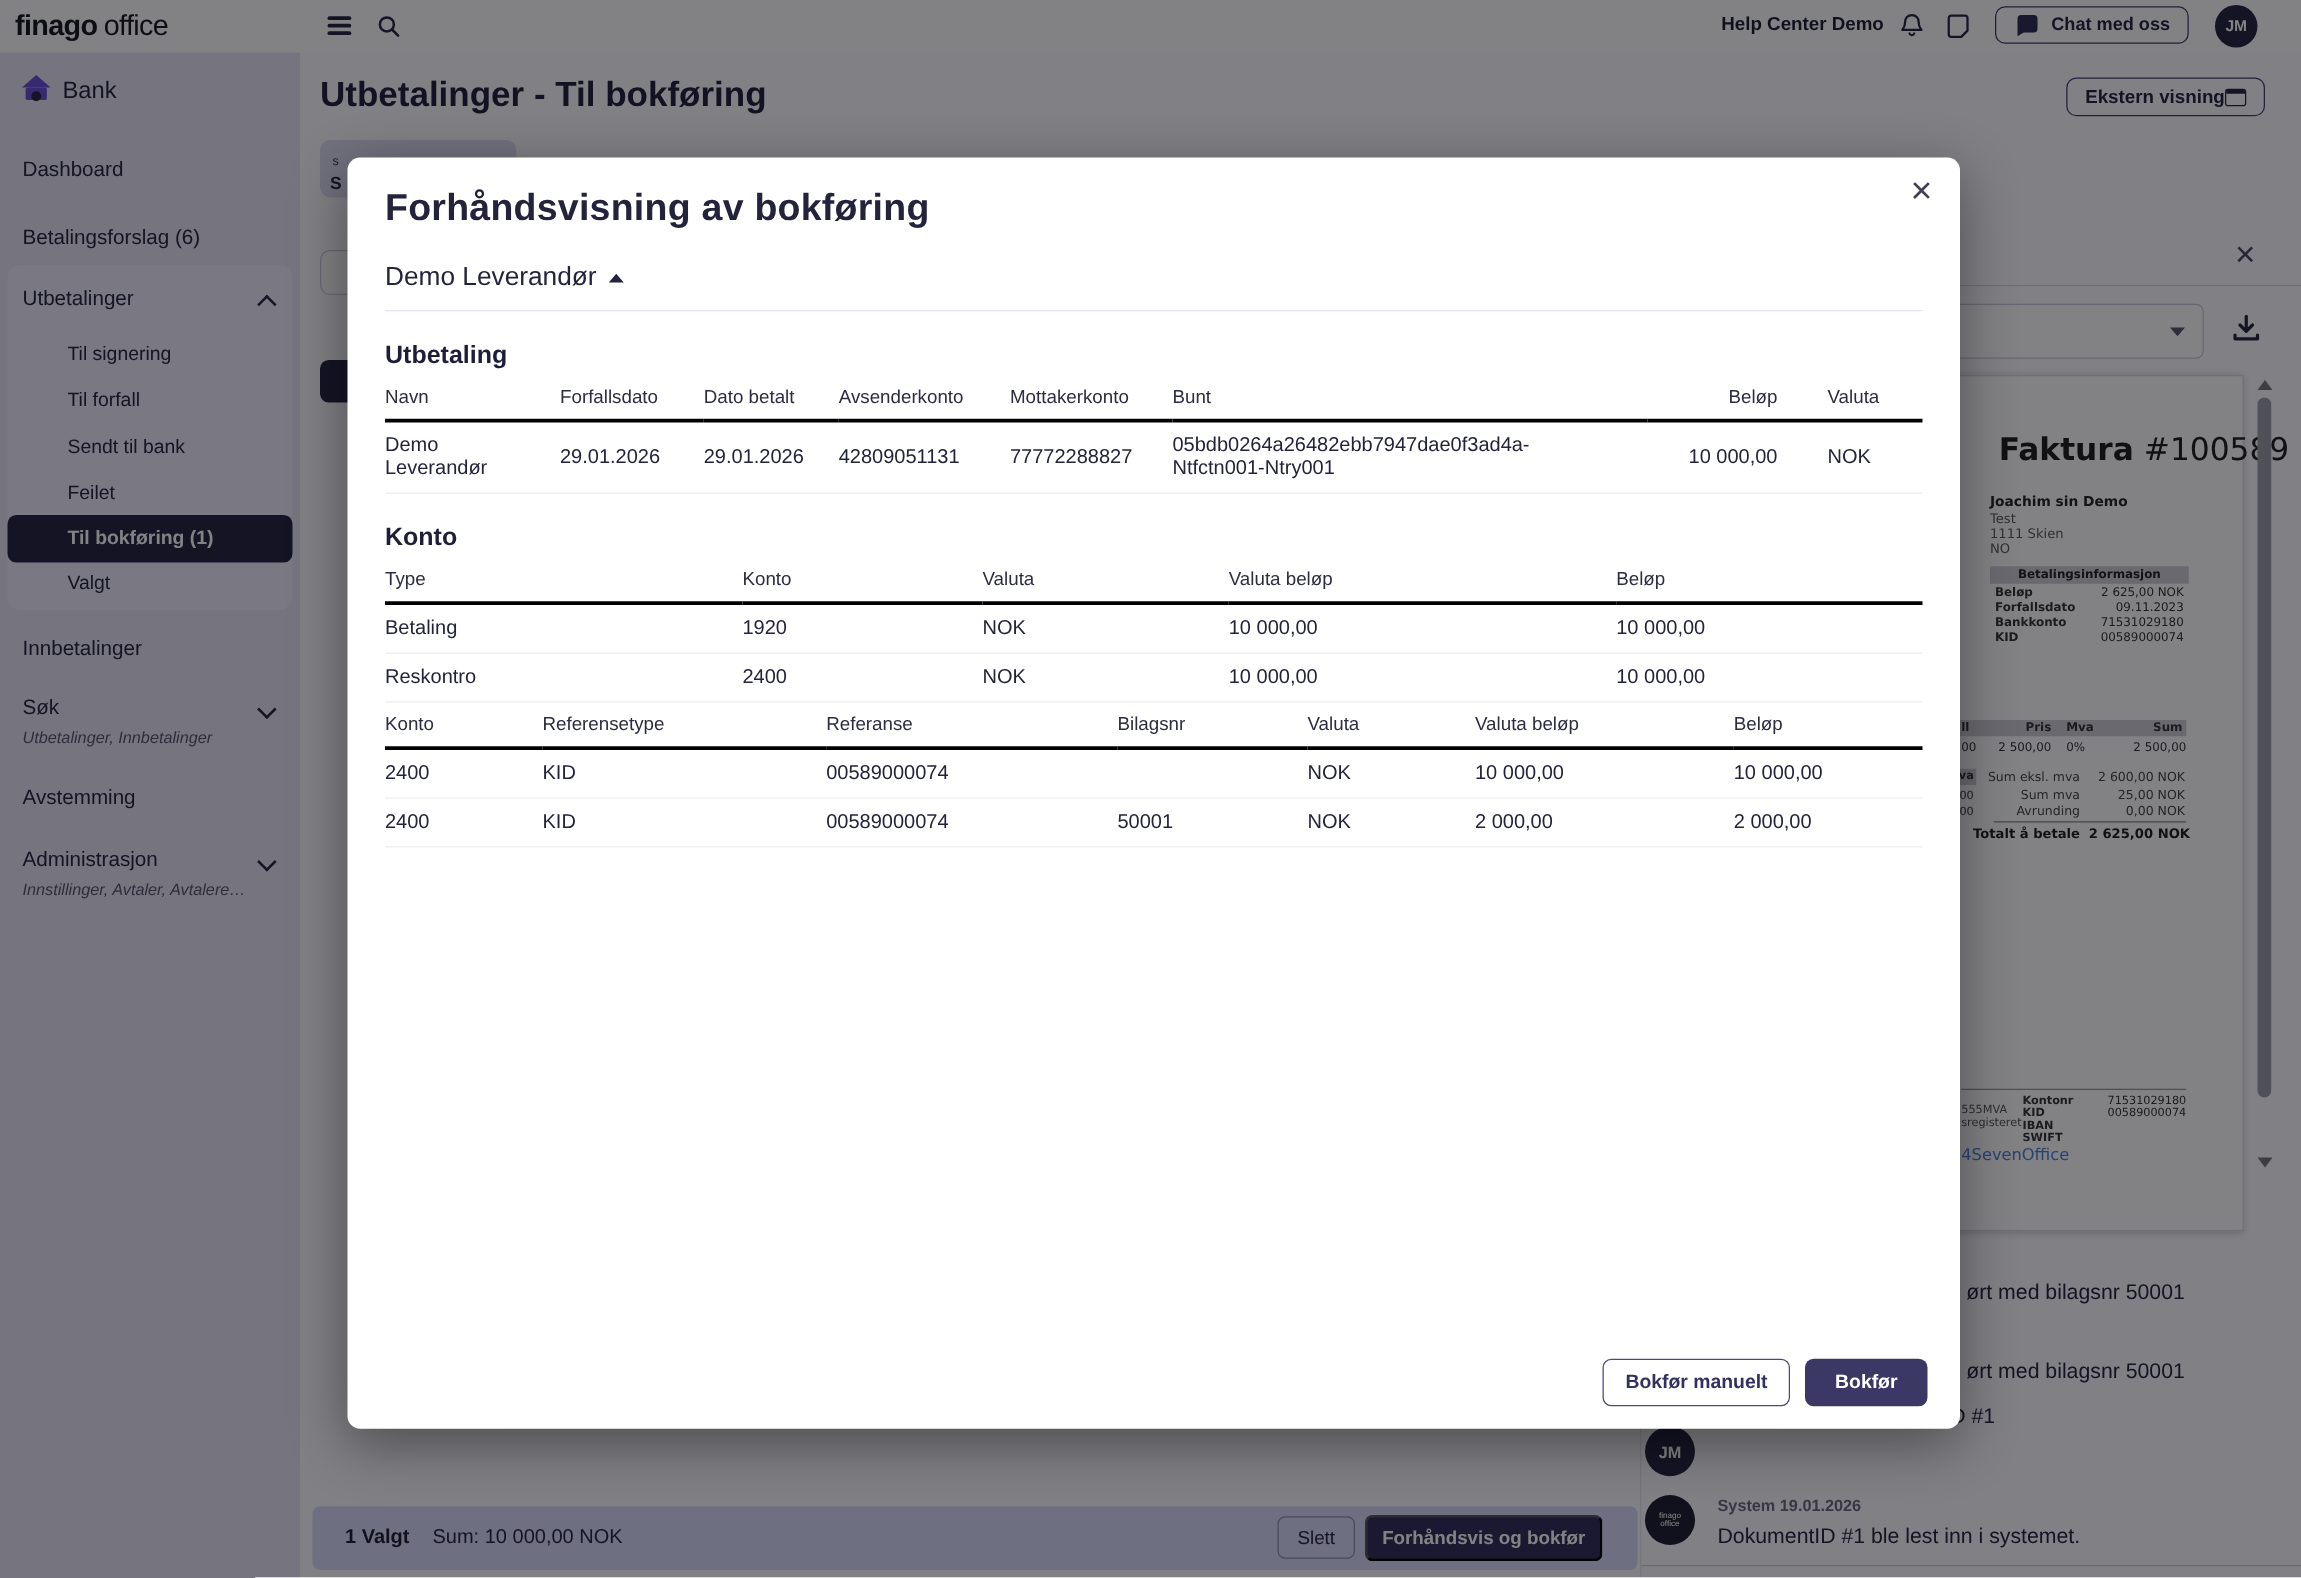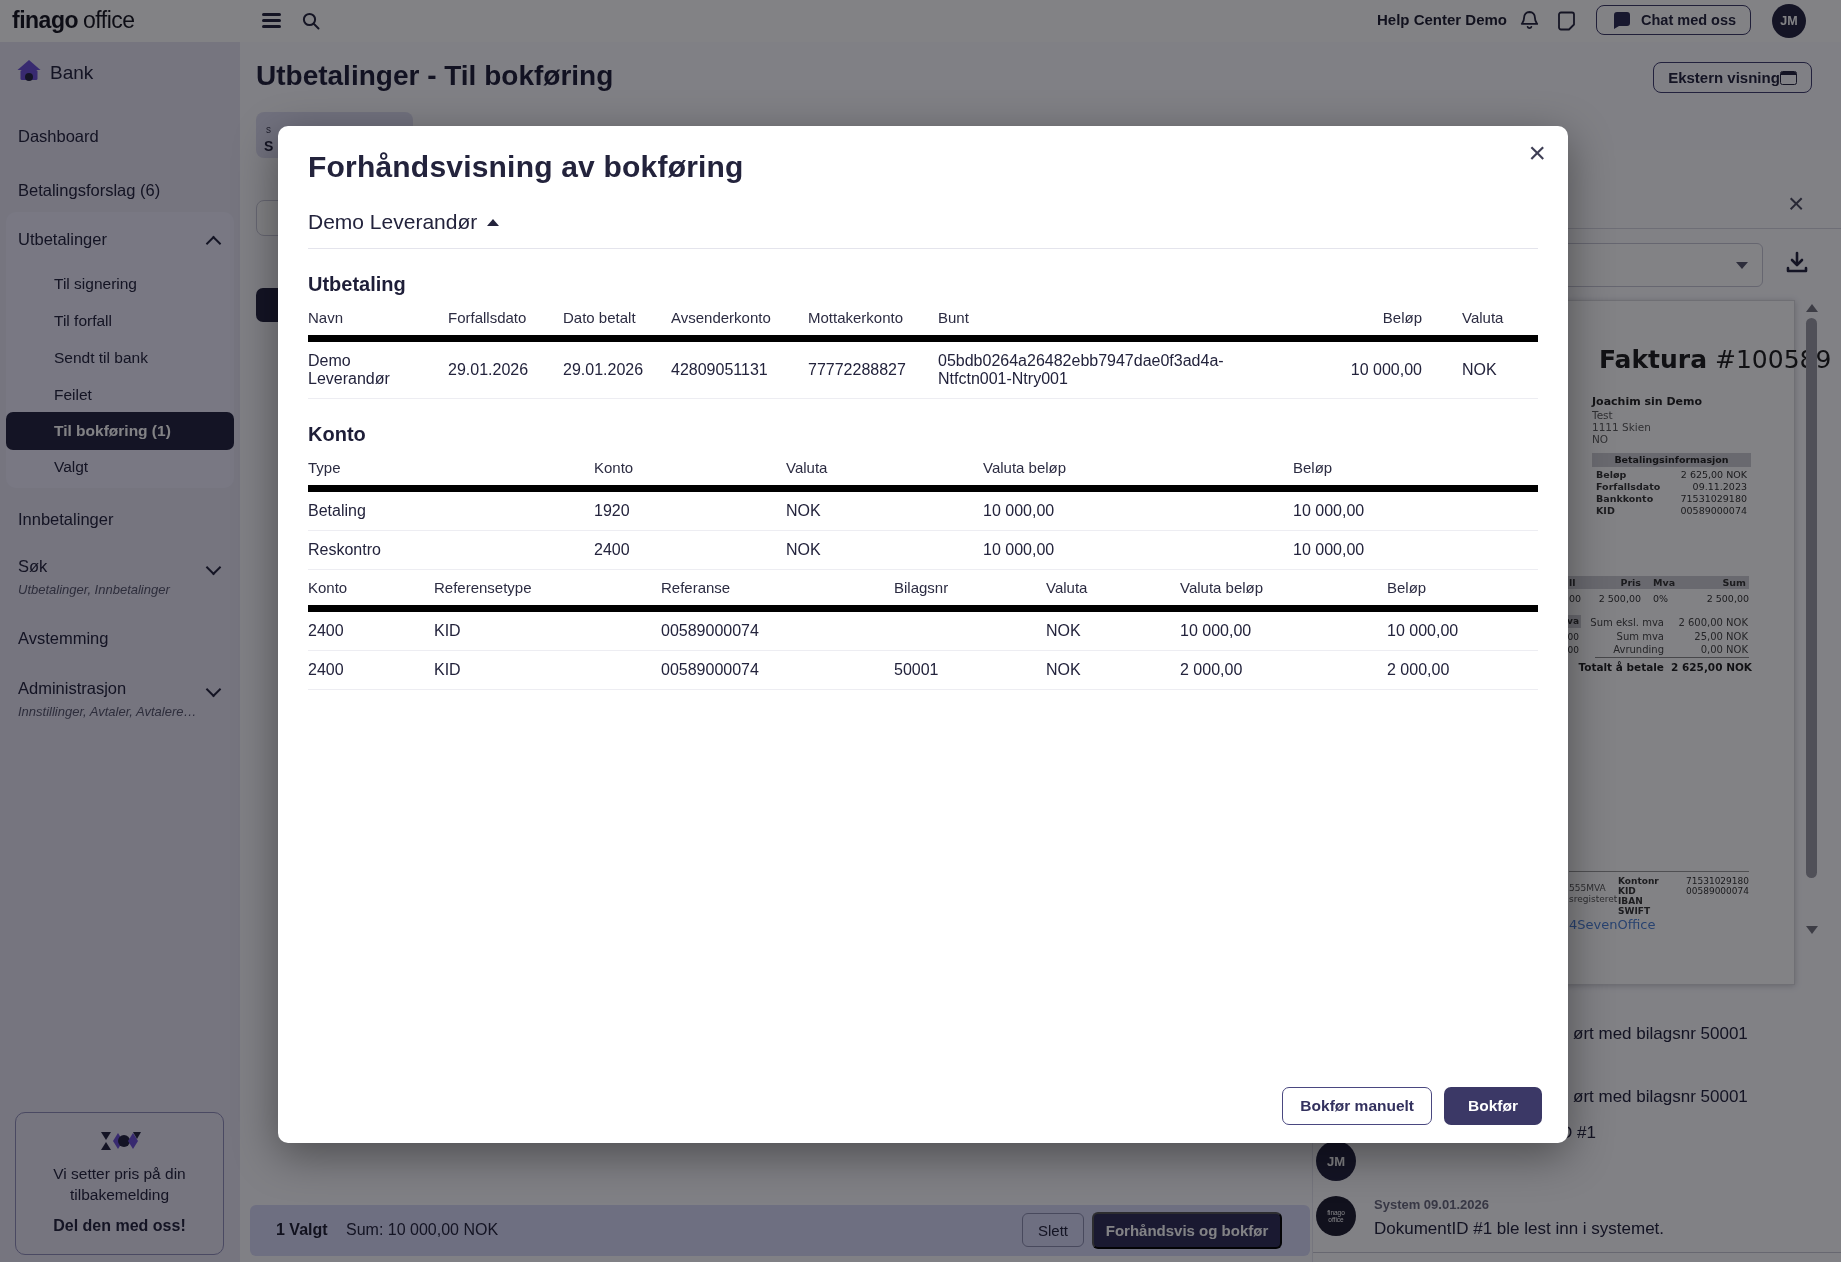--- a/index.html
+++ b/index.html
@@ -70,21 +70,21 @@
   .overlay{position:absolute;inset:0;background:rgba(5,5,12,.5);z-index:5;}
   .modal{position:absolute;left:278px;top:126px;width:1290px;height:1017px;background:#fff;border-radius:10px;
     box-shadow:0 12px 44px rgba(0,0,0,.4);z-index:10;box-sizing:border-box;padding:10px 30px 0;}
   .modal-close{position:absolute;top:12px;right:22px;font-size:30px;font-weight:400;color:#3f3f55;line-height:1;cursor:pointer;}
   .modal-title{margin:14px 0 0;font-size:30px;font-weight:600;color:#23233c;letter-spacing:.2px;}
   .supplier{margin-top:26px;font-size:21px;font-weight:500;color:#23233c;display:flex;align-items:center;gap:10px;}
   .caret-up{width:0;height:0;border-left:6px solid transparent;border-right:6px solid transparent;border-bottom:7px solid #23233c;display:inline-block;}
   .hr{height:1px;background:#e4e4ec;margin-top:14px;}
   .sec-heading{margin:24px 0 4px;font-size:20px;font-weight:700;color:#1e1e38;}
   table.mt{width:100%;border-collapse:collapse;table-layout:fixed;}
-  table.mt th{font-size:15px;font-weight:500;color:#2c2c42;text-align:left;padding:9px 0;border-bottom:7px solid #000000;}
+  table.mt th{font-size:15px;font-weight:500;color:#2c2c42;text-align:left;padding:9px 0;border-bottom:3px solid #000000;}
   table.mt td{font-size:16px;color:#23233c;text-align:left;padding:10px 0;border-bottom:1px solid #ededf2;word-wrap:break-word;}
   .num-r{text-align:right !important;padding-right:26px !important;}
   .red{color:#e8240c;}
   .modal-actions{position:absolute;right:26px;bottom:18px;display:flex;gap:12px;}
   .btn-outline{border:1.5px solid #4a4880;background:#fff;color:#33315e;font-weight:700;font-size:15.5px;padding:9px 17px;border-radius:7px;font-family:inherit;}
   .btn-fill{border:none;background:#3b3866;color:#fff;font-weight:700;font-size:15.5px;padding:9px 24px;border-radius:7px;font-family:inherit;}
 </style>
 </head>
 <body>
 
@@ -142,32 +142,20 @@
 
   <div class="side-item" style="top:468px;">Innbetalinger</div>
   <div class="side-item" style="top:515px;">Søk</div>
   <div class="side-sub" style="top:540px;">Utbetalinger, Innbetalinger</div>
   <span class="chev ab" style="left:208px;top:520px;"></span>
   <div class="side-item" style="top:587px;">Avstemming</div>
   <div class="side-item" style="top:637px;">Administrasjon</div>
   <div class="side-sub" style="top:662px;">Innstillinger, Avtaler, Avtalere…</div>
   <span class="chev ab" style="left:208px;top:642px;"></span>
 
-  <div class="fb-box">
-    <svg style="margin-top:16px;" width="46" height="24" viewBox="0 0 46 24">
-      <polygon points="4,3 14,3 9,11 4,3" fill="#23233f"></polygon>
-      <polygon points="4,21 14,21 9,13 4,21" fill="#23233f"></polygon>
-      <polygon points="16,12 21,4 26,12 21,20" fill="#6b4fd4"></polygon>
-      <circle cx="27" cy="12" r="6" fill="#23233f"></circle>
-      <polygon points="31,12 36,4 41,12 36,20" fill="#6b4fd4"></polygon>
-      <polygon points="36,3 44,3 40,10 36,3" fill="#23233f"></polygon>
-    </svg>
-    <div class="fb-text">Vi setter pris på din tilbakemelding</div>
-    <div class="fb-cta">Del den med oss!</div>
-  </div>
 </div>
 
 <div class="page-title">Utbetalinger - Til bokføring</div>
 <button class="ext-btn">
   <span>Ekstern visning</span>
   <span class="win-ic"></span>
 </button>
 
 <div class="tab-frag">
   <span class="ab" style="left:10px;top:12px;font-size:10px;color:#3a3a50;">s</span>
@@ -255,21 +243,21 @@
 <div class="tri-dn"></div>
 
 <div class="act-txt" style="left:1573px;top:1024px;">ørt med bilagsnr 50001</div>
 <div class="act-txt" style="left:1573px;top:1087px;">ørt med bilagsnr 50001</div>
 <div class="act-av" style="left:1316px;top:1141px;background:#23233f;font-size:13px;font-weight:700;">JM</div>
 <div class="act-txt" style="left:1374px;top:1123px;">Pre-registrert DokumentID #1</div>
 <div class="act-av" style="left:1316px;top:1196px;background:#1c1c2e;flex-direction:column;line-height:7px;">
   <span style="font-size:6.5px;">finago</span>
   <span style="font-size:6.5px;">office</span>
 </div>
-<div class="act-meta" style="left:1374px;top:1197px;">System 09.01.2026</div>
+<div class="act-meta" style="left:1374px;top:1197px;">System 19.01.2026</div>
 <div class="act-txt" style="left:1374px;top:1219px;">DokumentID #1 ble lest inn i systemet.</div>
 <div class="rp-bottomline"></div>
 
 <div class="overlay"></div>
 
 <div class="modal">
   <div class="modal-close">×</div>
   <h1 class="modal-title">Forhåndsvisning av bokføring</h1>
   <div class="supplier">
     <span>Demo Leverandør</span>

